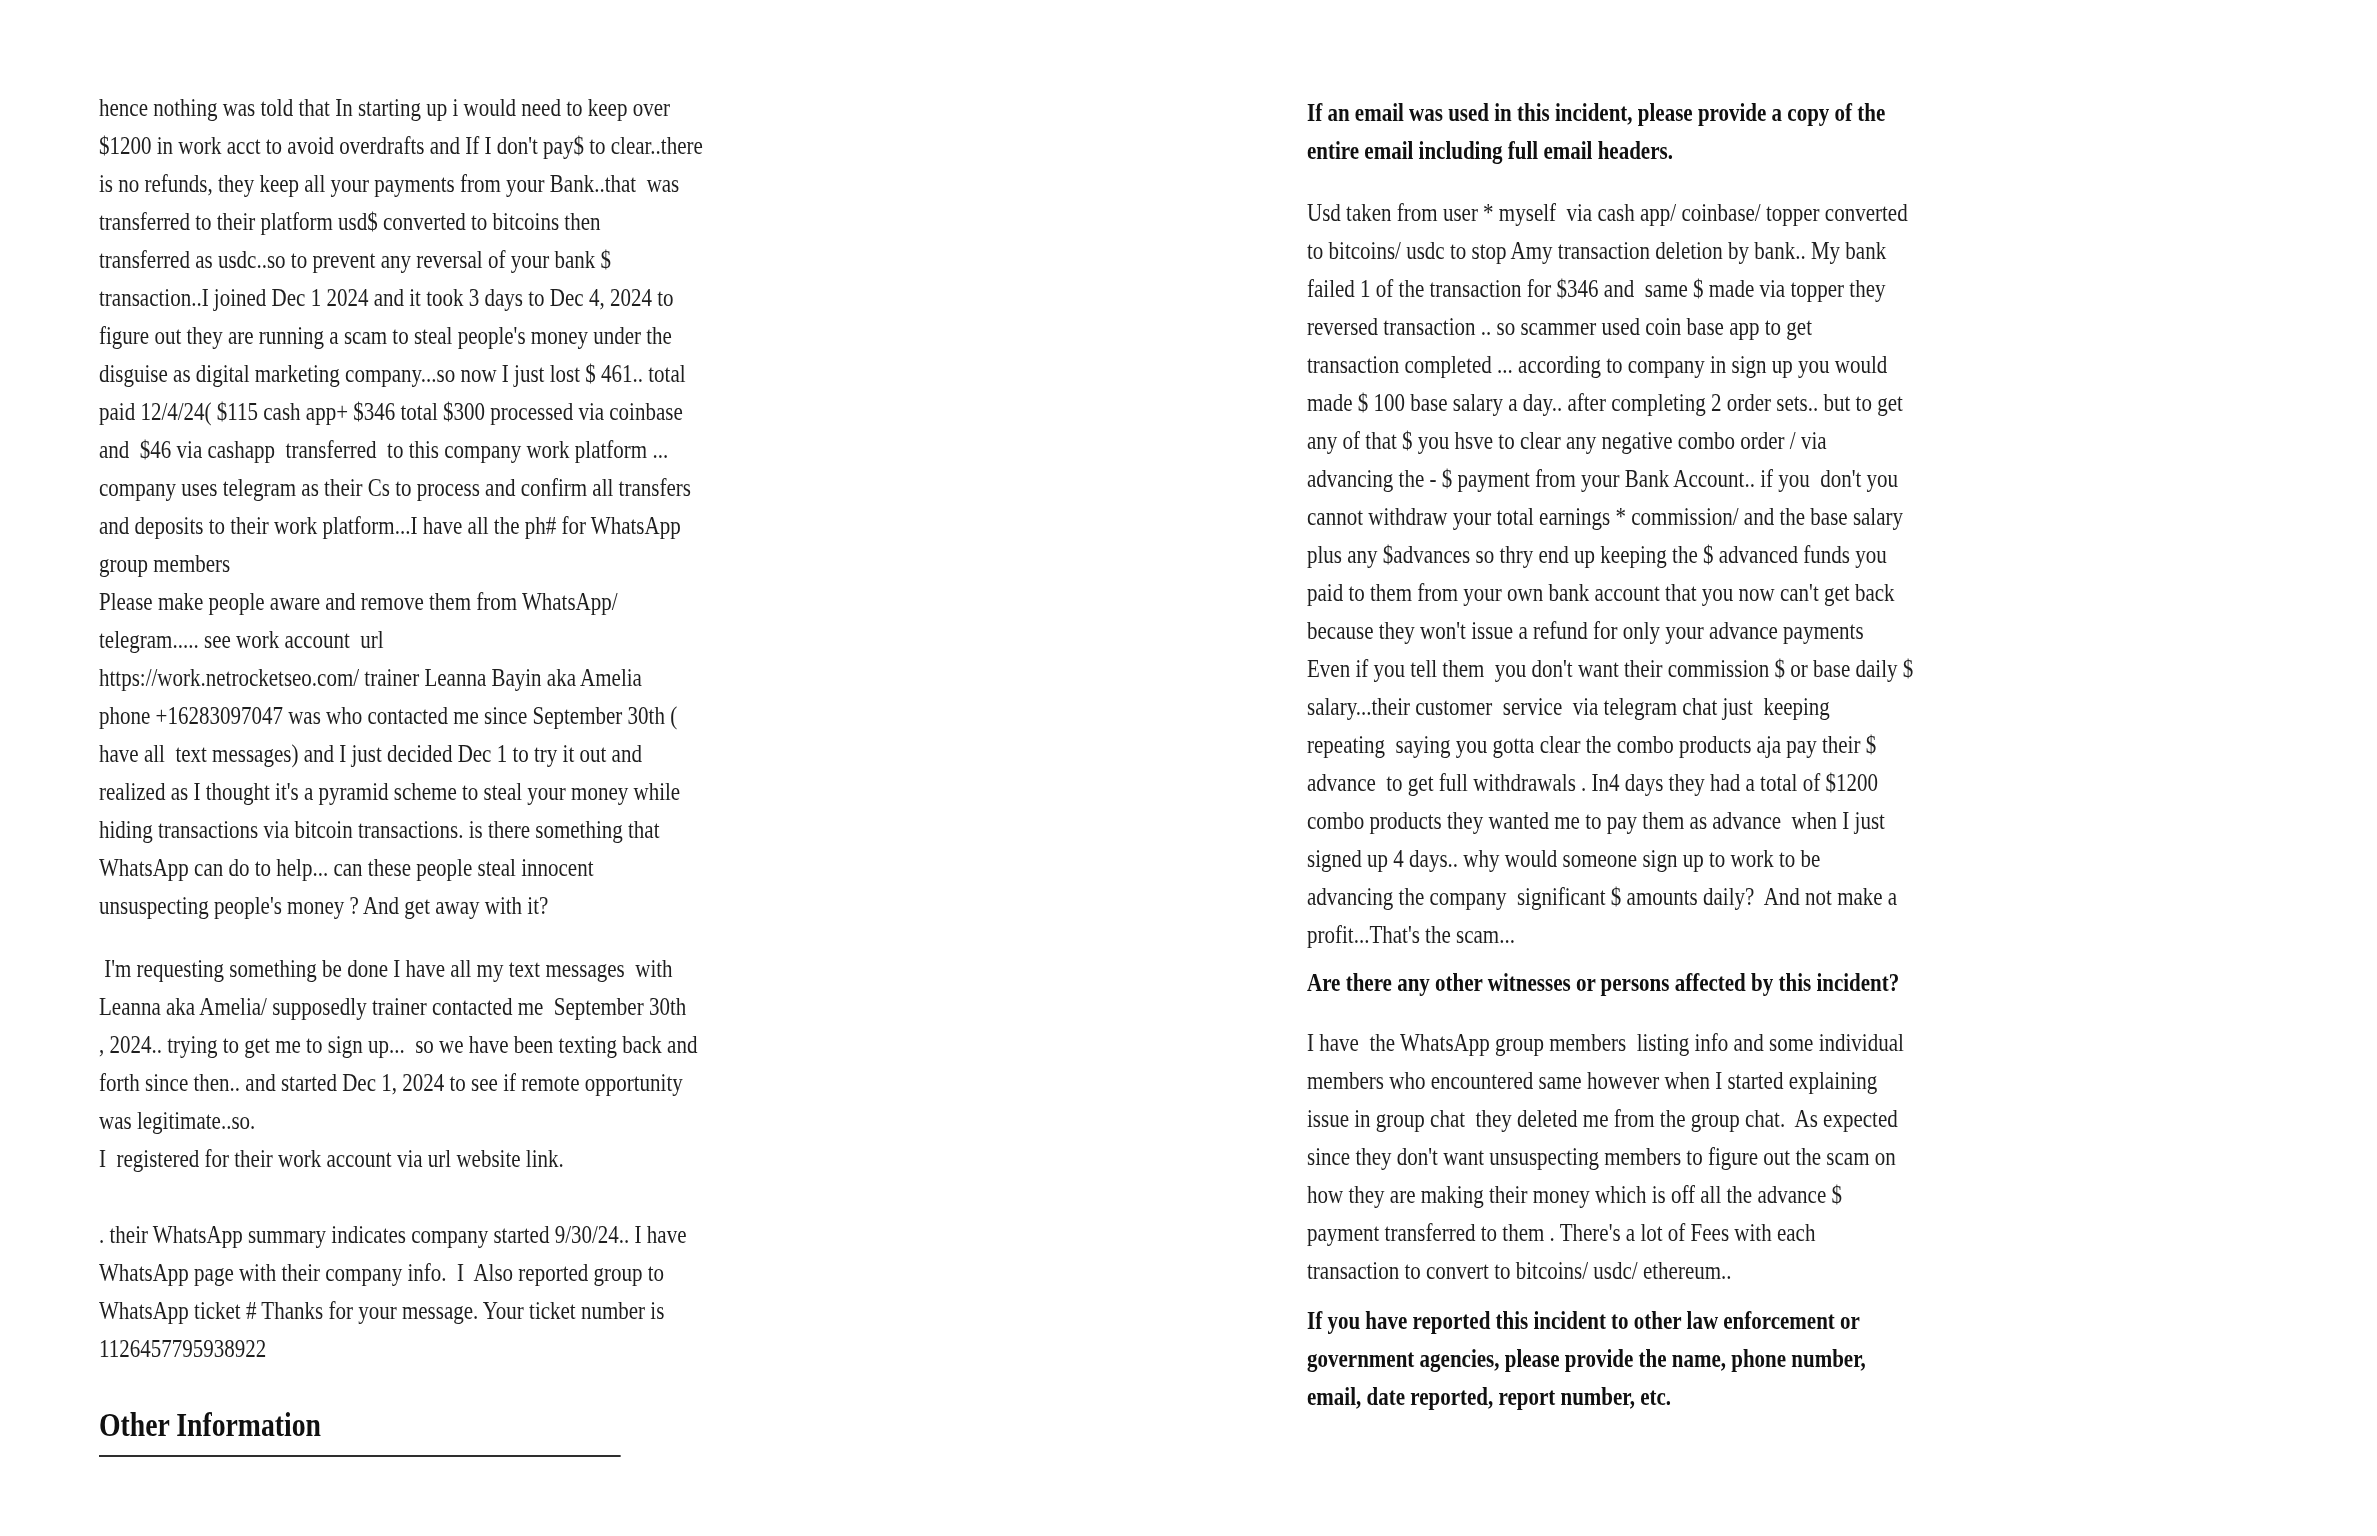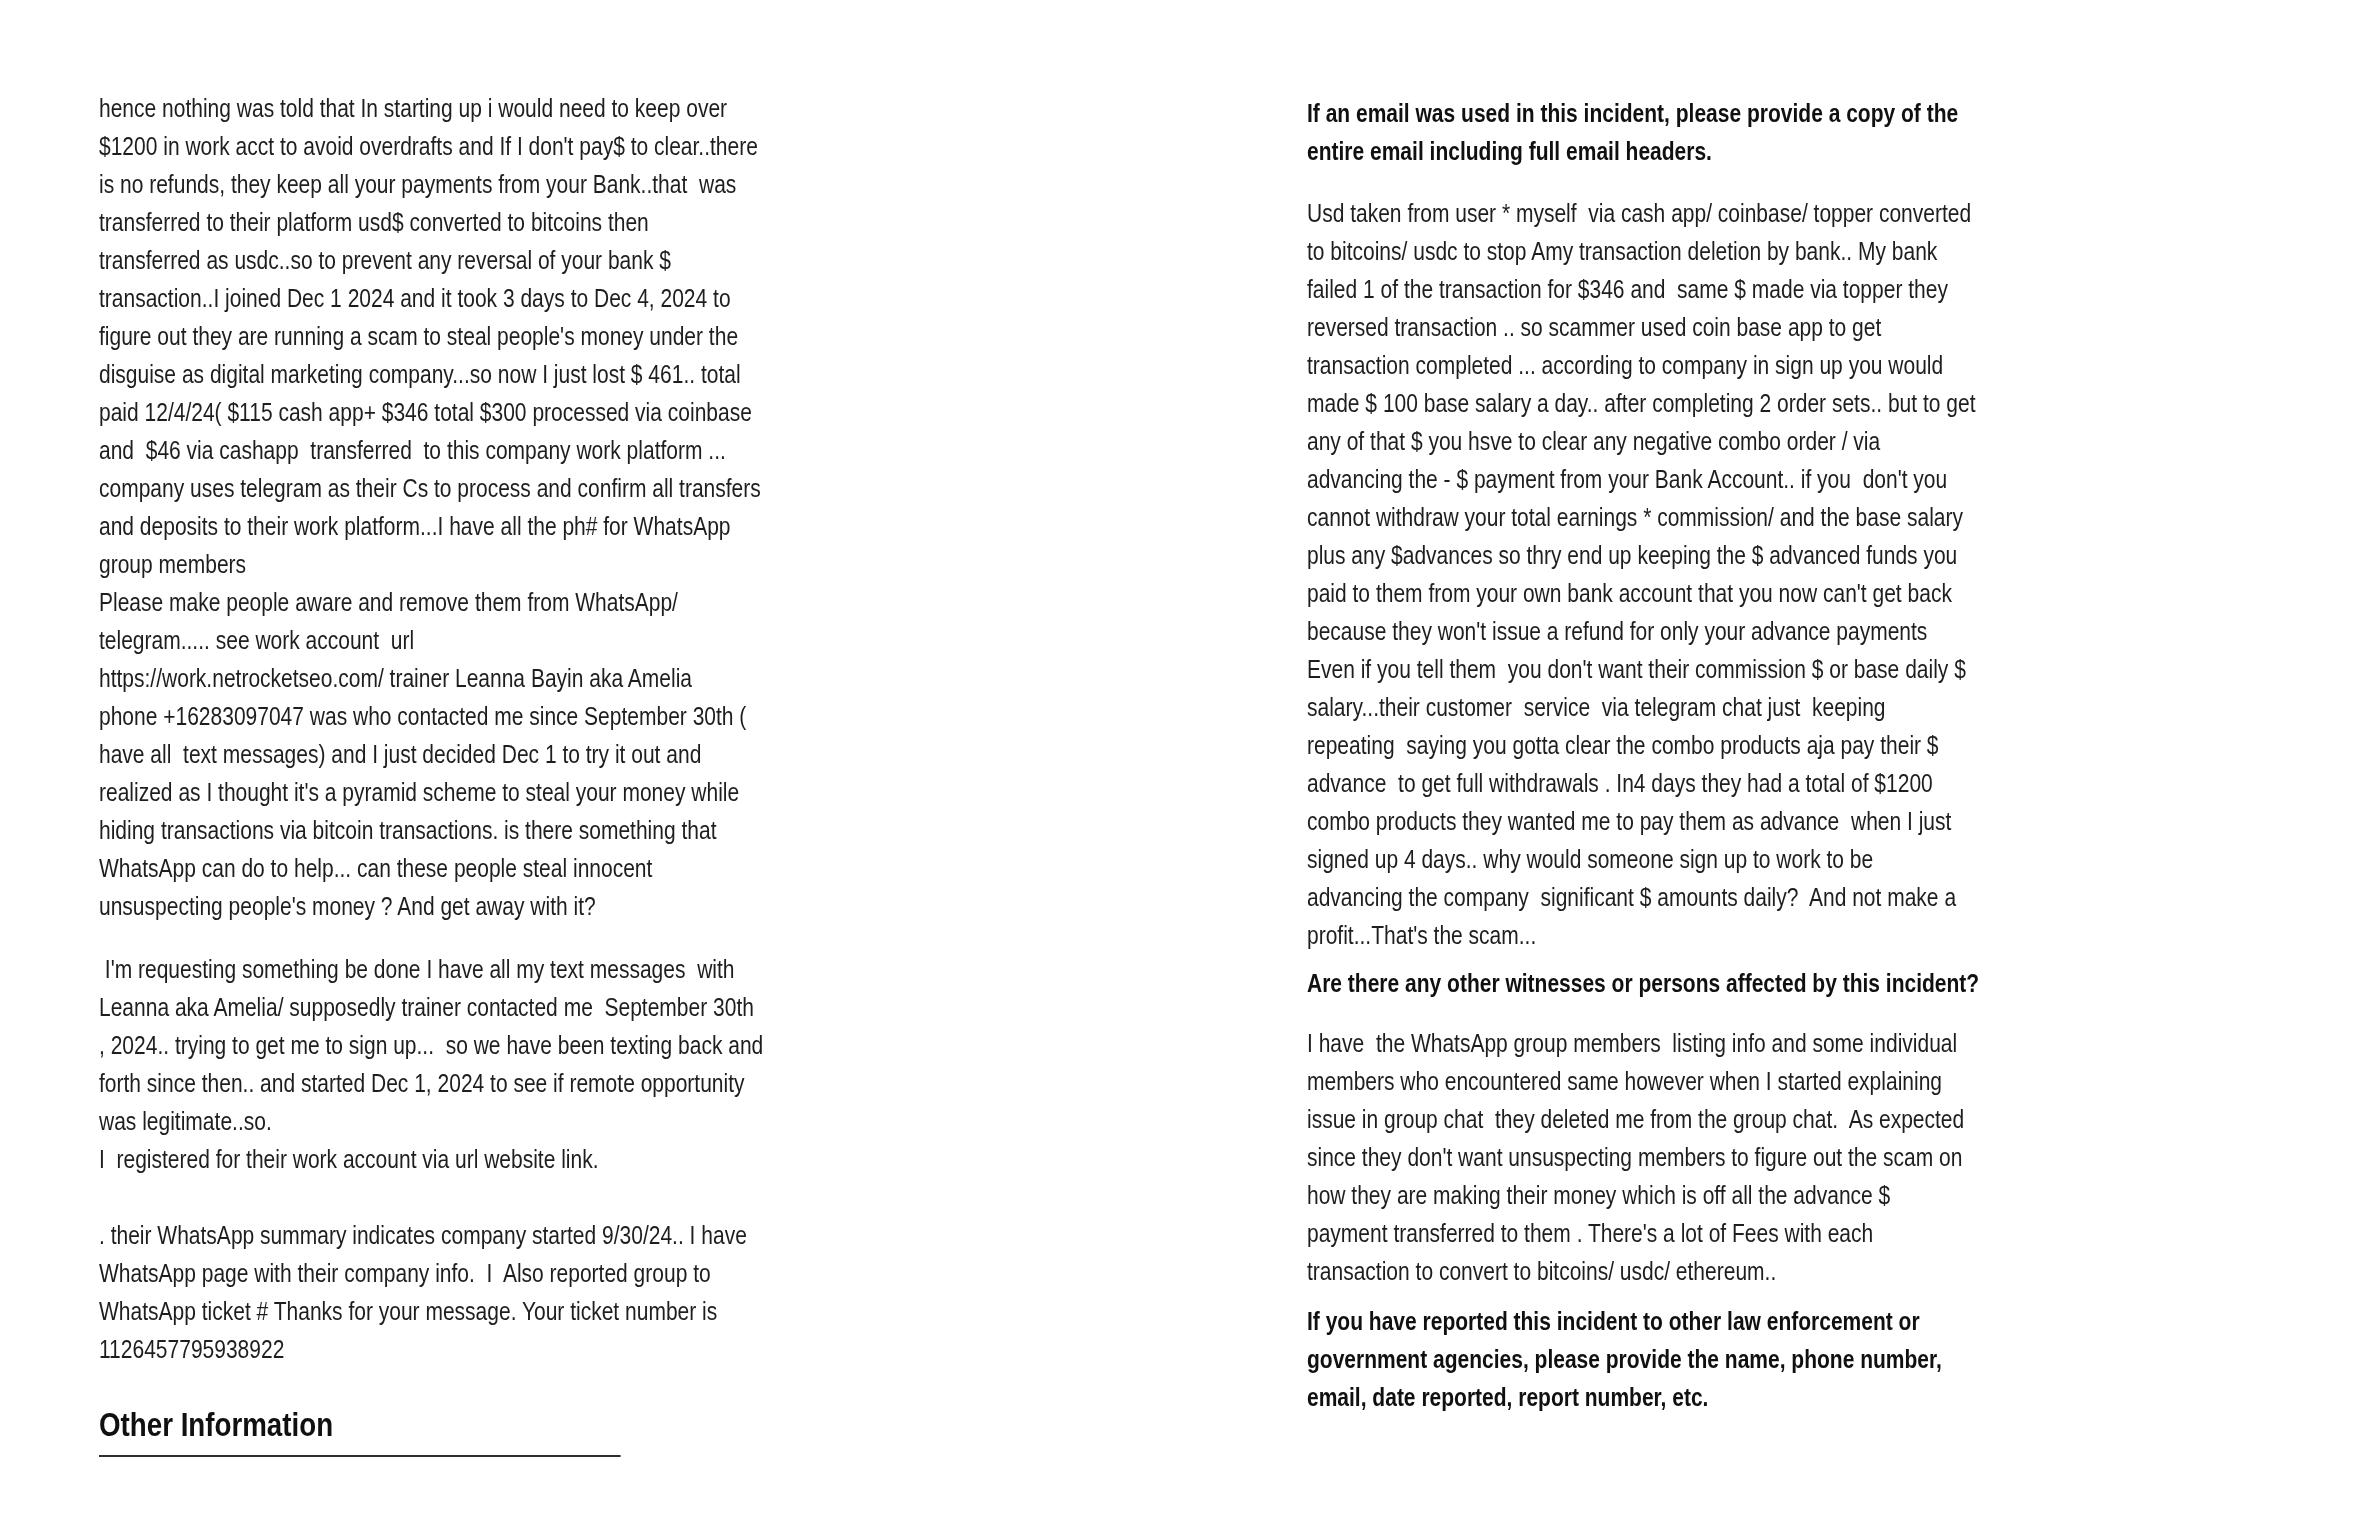--- a/index.html
+++ b/index.html
@@ -6,21 +6,21 @@
     margin: 0;
     padding: 0;
     background: #ffffff;
   }
   .page {
     position: relative;
     width: 2377px;
     height: 1537px;
     background: #ffffff;
     overflow: hidden;
-    font-family: Liberation Sans, sans-serif;
+    font-family: Liberation Serif, serif;
   }
   .col {
     position: absolute;
     width: 912px;
     color: #1e1e1e;
     font-size: 25px;
     line-height: 38px;
     transform: scaleX(0.84);
     transform-origin: 0 0;
   }

